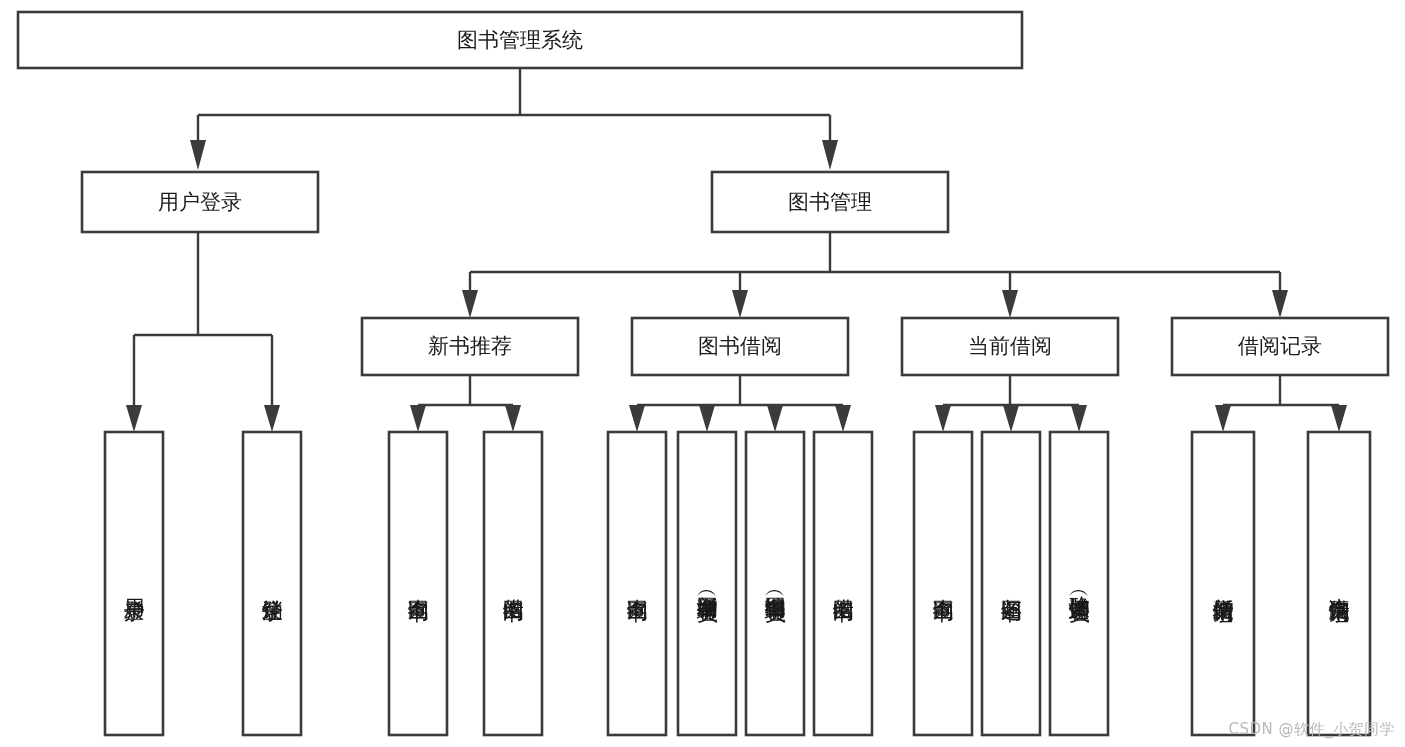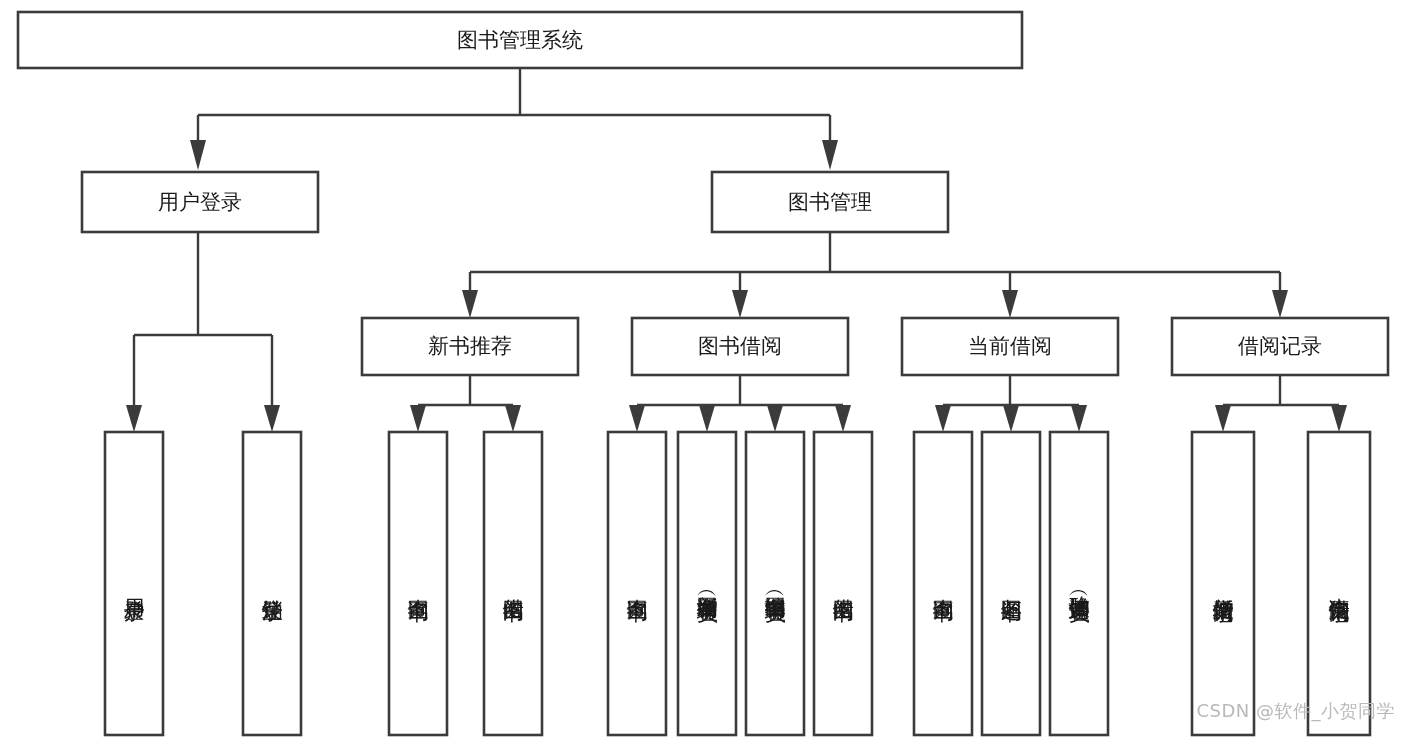--- a/index.html
+++ b/index.html
@@ -64,23 +64,23 @@
     font-size: 21px;
     line-height: 1.06;
     color: #1a1a1a;
     letter-spacing: 1px;
     text-align: center;
     white-space: nowrap;
   }
   .watermark {
     position: absolute;
     right: 10px;
-    bottom: 24px;
-    font-family: "DejaVu Sans", "Liberation Sans", sans-serif;
-    font-size: 18px;
+    bottom: 8px;
+    font-family: "DejaVu Sans", "Liberation Sans", sans-serif;
+    font-size: 15px;
     color: #b9b9b9;
     letter-spacing: 0.5px;
     user-select: none;
     white-space: nowrap;
     margin-left: 27px;
   }
 </style>
 </head>
 <body>
 

